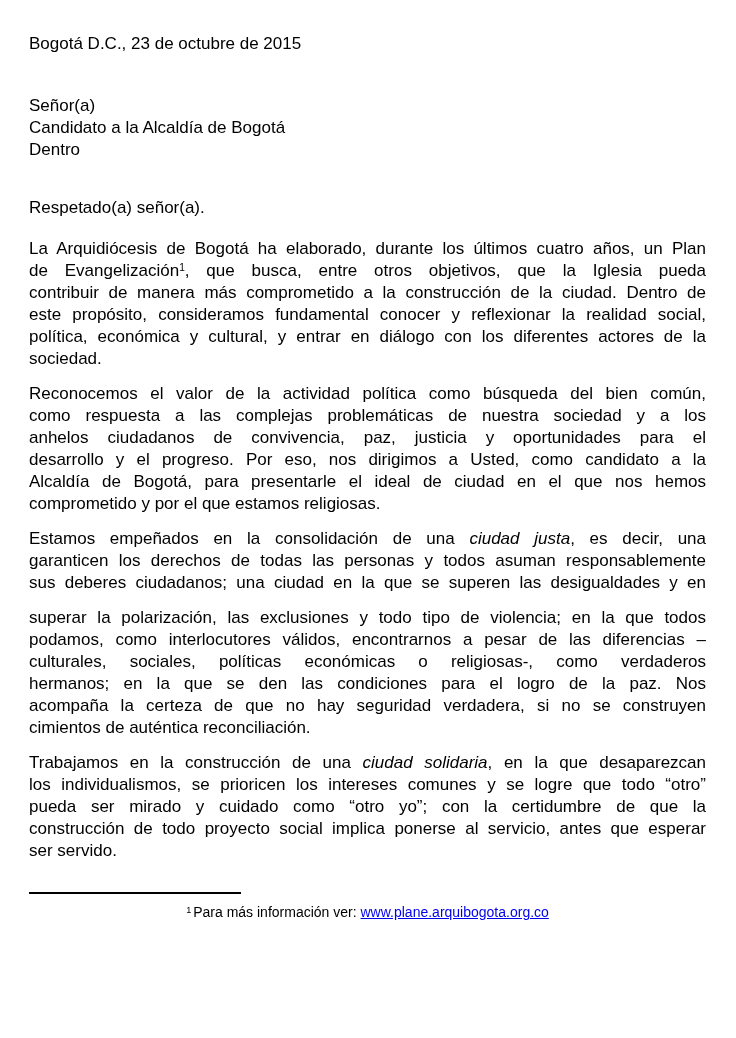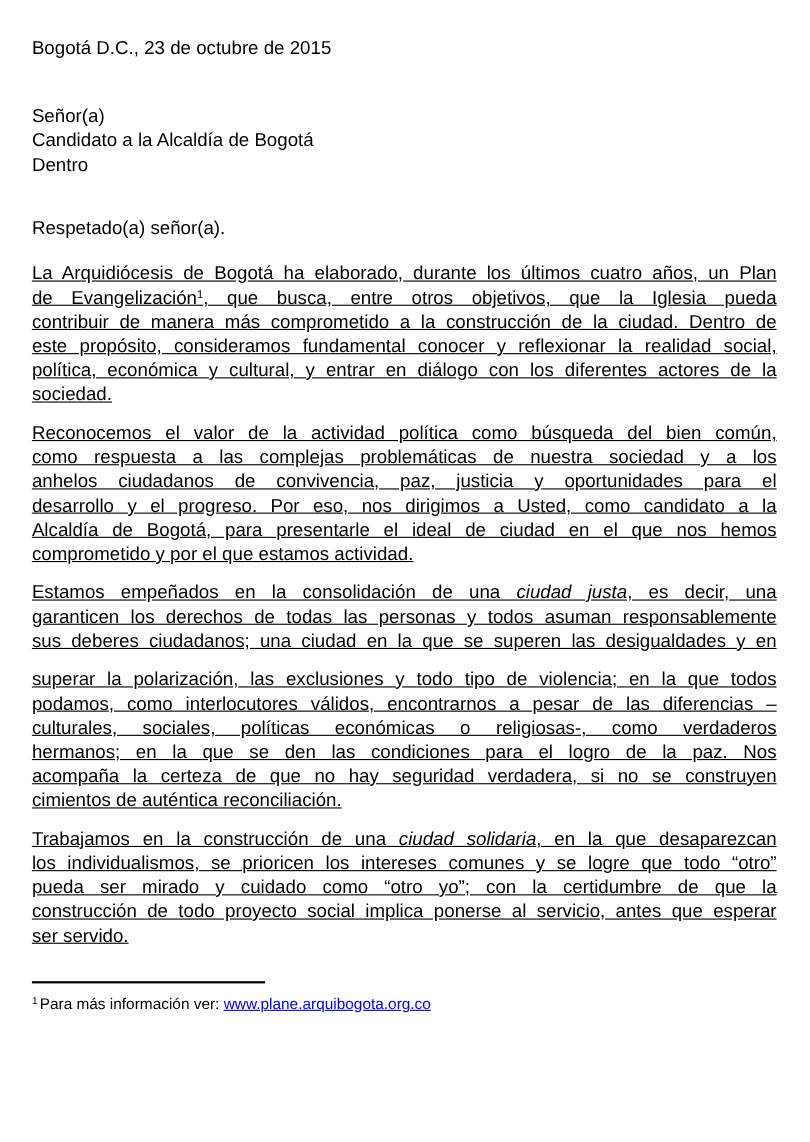--- a/index.html
+++ b/index.html
@@ -17,38 +17,38 @@
     padding: 33px 30px 0 29px;
     overflow: hidden;
   }
   .body-text {
     font-size: 17px;
     line-height: 22px;
   }
   .date-line { margin-bottom: 40px; }
   .recipient-block { margin-bottom: 36px; }
   .salutation { margin-bottom: 19px; }
-  .paragraph { margin-bottom: 13px; text-decoration: underline; }
+  .paragraph { margin-bottom: 13px; }
   .line {
     text-align: justify;
     text-align-last: justify;
     text-justify: inter-word;
   }
   .line.last {
     text-align-last: left;
   }
   .paragraph i { font-style: italic; }
   sup.fn-ref {
     font-size: 0.6em;
     vertical-align: baseline;
     position: relative;
     top: -0.5em;
     line-height: 0;
   }
-  footer.footnote-area { margin-top: 30px; }
+  footer.footnote-area { margin-top: 30px; text-align: center; }
   .footnote-separator {
     width: 212px;
     height: 0;
     border-top: 2px solid #000000;
     margin-bottom: 9px;
   }
   .footnote {
     font-size: 14px;
     line-height: 18px;
   }
@@ -88,21 +88,21 @@
         <div class="line"><span>este propósito, consideramos fundamental conocer y reflexionar la realidad social,</span></div>
         <div class="line"><span>política, económica y cultural, y entrar en diálogo con los diferentes actores de la</span></div>
         <div class="line last"><span>sociedad.</span></div>
       </div>
       <div class="paragraph">
         <div class="line"><span>Reconocemos el valor de la actividad política como búsqueda del bien común,</span></div>
         <div class="line"><span>como respuesta a las complejas problemáticas de nuestra sociedad y a los</span></div>
         <div class="line"><span>anhelos ciudadanos de convivencia, paz, justicia y oportunidades para el</span></div>
         <div class="line"><span>desarrollo y el progreso. Por eso, nos dirigimos a Usted, como candidato a la</span></div>
         <div class="line"><span>Alcaldía de Bogotá, para presentarle el ideal de ciudad en el que nos hemos</span></div>
-        <div class="line last"><span>comprometido y por el que estamos actividad.</span></div>
+        <div class="line last"><span>comprometido y por el que estamos religiosas.</span></div>
       </div>
       <div class="paragraph">
         <div class="line"><span>Estamos empeñados en la consolidación de una </span><i>ciudad justa</i><span>, es decir, una</span></div>
         <div class="line"><span>garanticen los derechos de todas las personas y todos asuman responsablemente</span></div>
         <div class="line"><span>sus deberes ciudadanos; una ciudad en la que se superen las desigualdades y en</span></div>
       </div>
       <div class="paragraph">
         <div class="line"><span>superar la polarización, las exclusiones y todo tipo de violencia; en la que todos</span></div>
         <div class="line"><span>podamos, como interlocutores válidos, encontrarnos a pesar de las diferencias –</span></div>
         <div class="line"><span>culturales, sociales, políticas económicas o religiosas-, como verdaderos</span></div>

